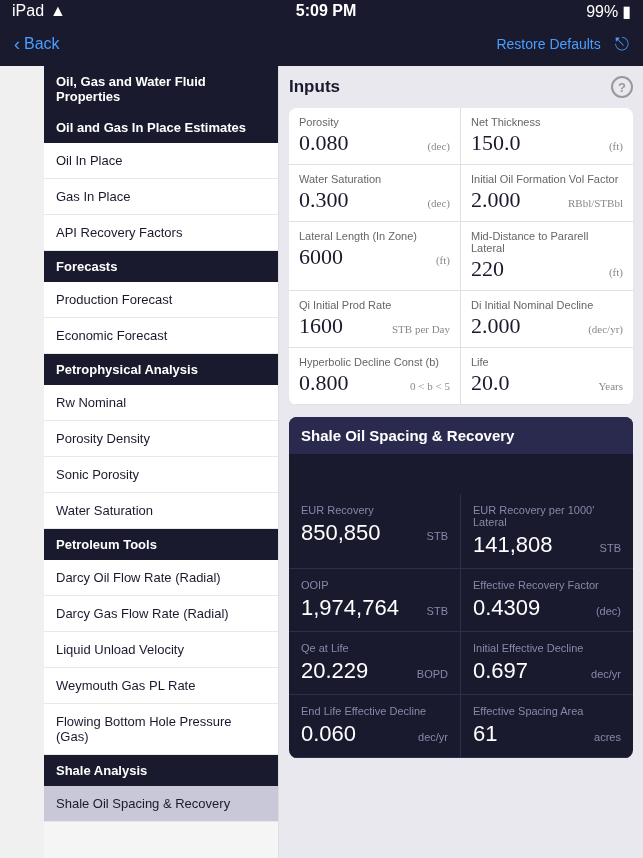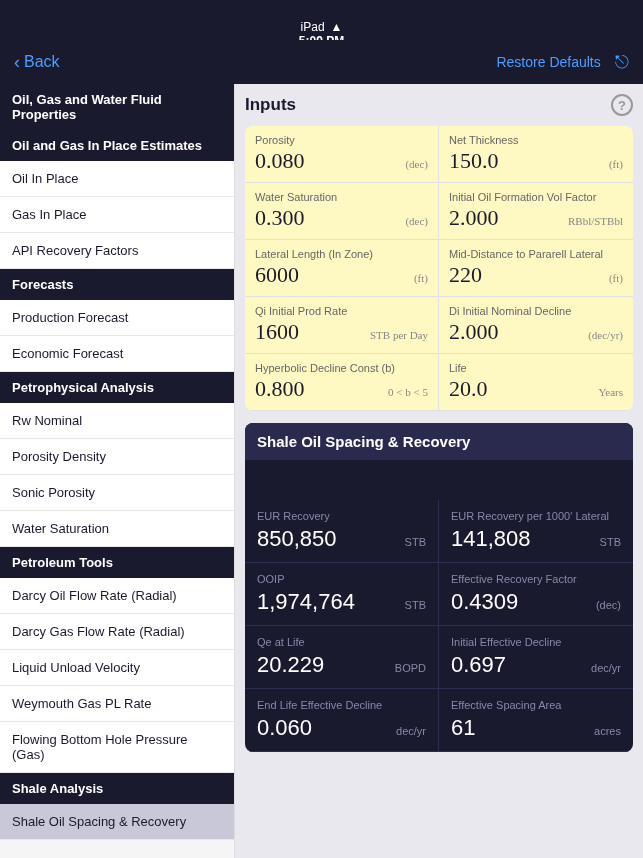--- a/index.html
+++ b/index.html
@@ -13,24 +13,23 @@
       flex-direction: column;
     }
 
     
     .status-bar {
       background: #1a1a2e;
       color: white;
       display: flex;
       justify-content: space-between;
       align-items: center;
-      padding: 20px 12px;
-      font-size: 12px;
+      padding: 11px 12px;
+      font-size: 16px;
       height: 22px;
-      flex-direction: column;
     }
     .status-left { display: flex; align-items: center; gap: 6px; }
     .status-center { font-weight: 600; }
     .status-right { display: flex; align-items: flex-end; gap: 4px; }
 
     
     .nav-bar {
       background: #1a1a2e;
       display: flex;
       justify-content: space-between;
@@ -57,20 +56,21 @@
       color: #4a9eff;
       font-size: 18px;
       cursor: pointer;
     }
 
     
     .main-layout {
       display: flex;
       flex: 1;
       overflow: hidden;
+      padding-left: 44px;
     }
 
     
     .sidebar {
       width: 235px;
       background: #f5f5f5;
       overflow-y: auto;
       flex-shrink: 0;
       border-right: 1px solid #ddd;
     }
@@ -122,21 +122,21 @@
       display: flex;
       align-items: center;
       justify-content: center;
       font-size: 13px;
       color: #999;
       cursor: pointer;
     }
 
     
     .inputs-card {
-      background: #fef9c3;
+      background: #ffffff;
       border-radius: 8px;
       overflow: hidden;
       margin-bottom: 12px;
     }
 
     .inputs-grid {
       display: grid;
       grid-template-columns: 1fr 1fr;
     }
 

